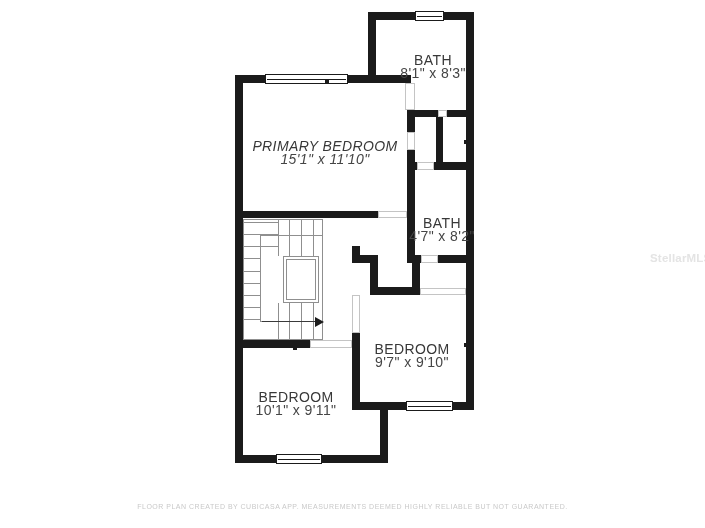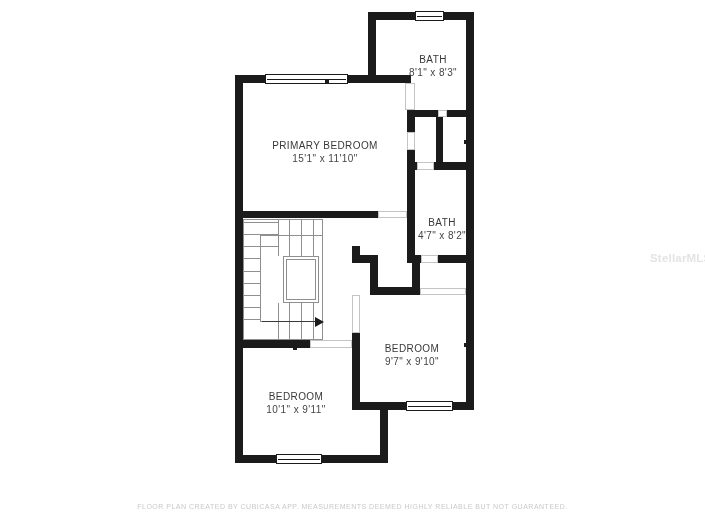--- a/index.html
+++ b/index.html
@@ -6,21 +6,21 @@
   .canvas{position:relative;width:705px;height:528px;background:#ffffff;overflow:hidden;
           font-family:"Liberation Sans", sans-serif;}
   .wall{position:absolute;background:#1b1b1b;}
   .door{position:absolute;background:#ffffff;border:1px solid #c4c4c4;box-sizing:border-box;}
   .window{position:absolute;background:#ffffff;border:1px solid #1b1b1b;box-sizing:border-box;}
   .window .mid{position:absolute;left:1px;right:1px;top:50%;height:0;border-top:1px solid #1b1b1b;}
   .sline{position:absolute;background:#8f8f8f;}
   .srect{position:absolute;border:1px solid #8f8f8f;box-sizing:border-box;background:transparent;}
   .tick{position:absolute;background:#1b1b1b;width:4px;height:4px;}
   .rlabel{position:absolute;transform:translateX(-50%);text-align:center;white-space:nowrap;
-          font-size:10px;line-height:12.5px;color:#383838;letter-spacing:0.4px;}
+          font-size:14px;line-height:12.5px;color:#383838;letter-spacing:0.4px;}
   .rlabel .dims{color:#454545;}
   .arrowline{position:absolute;height:1px;background:#3a3a3a;}
   .arrowhead{position:absolute;width:0;height:0;border-top:5px solid transparent;
              border-bottom:5px solid transparent;border-left:9px solid #1b1b1b;}
   .footer{position:absolute;left:0;right:0;top:503px;text-align:center;font-size:7px;
           letter-spacing:0.5px;color:#c9c9c9;}
   .watermark{position:absolute;left:650px;top:252px;font-size:11.5px;font-weight:bold;
              color:#e4e4e4;letter-spacing:0.2px;}
 </style>
 </head>
@@ -113,21 +113,21 @@
   <div class="tick" style="left:325px;top:79px;"></div>
   <div class="tick" style="left:464px;top:140px;"></div>
   <div class="tick" style="left:464px;top:343px;"></div>
   <div class="tick" style="left:293px;top:346px;"></div>
   <div class="tick" style="left:307px;top:212px;"></div>
 
   <div class="rlabel" style="left:433px;top:54px;">
     <div>BATH</div>
     <div class="dims">8'1" x 8'3"</div>
   </div>
-  <div class="rlabel" style="left:325px;top:140px;">
+  <div class="rlabel" style="left:325px;top:140px;font-style:italic;">
     <div>PRIMARY BEDROOM</div>
     <div class="dims">15'1" x 11'10"</div>
   </div>
   <div class="rlabel" style="left:442px;top:217px;">
     <div>BATH</div>
     <div class="dims">4'7" x 8'2"</div>
   </div>
   <div class="rlabel" style="left:412px;top:343px;">
     <div>BEDROOM</div>
     <div class="dims">9'7" x 9'10"</div>

